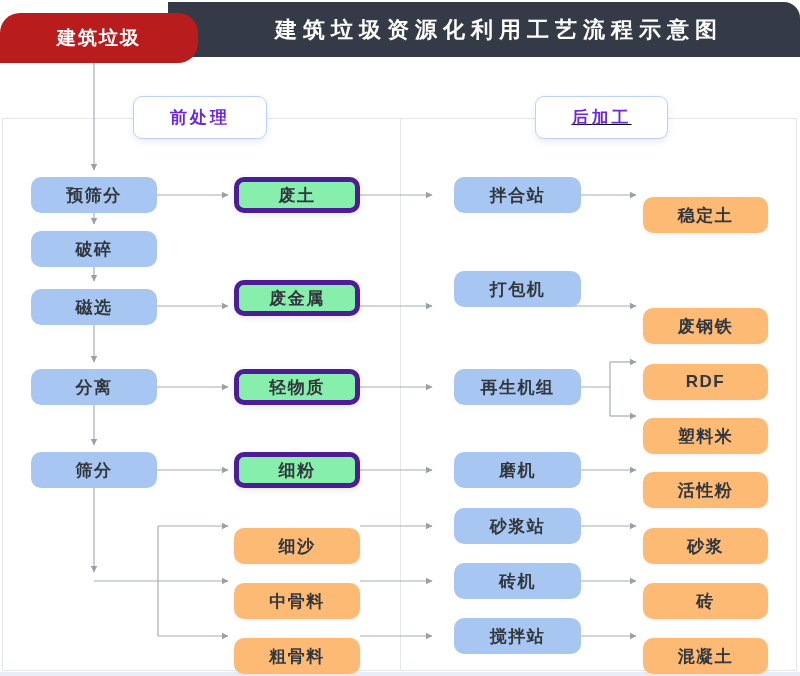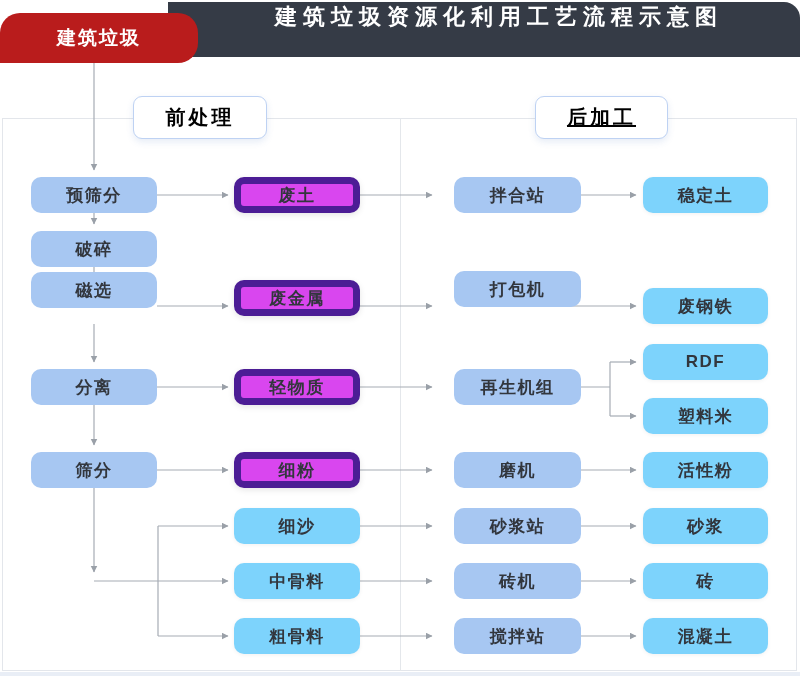--- a/index.html
+++ b/index.html
@@ -4,21 +4,21 @@
 <style>
   html,body{margin:0;padding:0;}
   body{
     width:800px;height:676px;position:relative;background:#ffffff;
     font-family:"Liberation Sans",sans-serif;overflow:hidden;
   }
   
   .header-bar{
     position:absolute;left:168px;top:2px;width:632px;height:55px;
     background:#353B46;border-radius:0 16px 0 0;
-    display:flex;justify-content:center;
+    display:flex;align-items:center;justify-content:center;
   }
   .header-title{
     color:#ffffff;font-size:22px;font-weight:bold;letter-spacing:6px;
     padding-left:30px;white-space:nowrap;
   }
   .header-tab{
     position:absolute;left:0;top:13px;width:198px;height:50px;
     background:#b91c1c;border-radius:20px 20px 20px 0;
     display:flex;align-items:center;justify-content:center;z-index:5;
   }
@@ -34,32 +34,32 @@
   .bottom-strip{
     position:absolute;left:0;top:672px;width:800px;height:4px;background:#E9EEF6;
   }
   
   .section-label{
     position:absolute;height:43px;background:#ffffff;
     border:1px solid #BED2F3;border-radius:9px;box-sizing:border-box;
     display:flex;align-items:center;justify-content:center;
     box-shadow:0 3px 7px rgba(80,120,190,0.14);z-index:6;
   }
-  .section-label span{color:#000000;font-size:20px;font-weight:bold;letter-spacing:3px;}
+  .section-label span{color:#6d28d9;font-size:17px;font-weight:bold;letter-spacing:3px;}
   .section-pre{left:133px;top:96px;width:134px;}
   .section-post{left:535px;top:96px;width:133px;text-decoration:underline;}
   
   .node{
     position:absolute;height:36px;border-radius:10px;box-sizing:border-box;
     display:flex;align-items:center;justify-content:center;
     font-size:17px;font-weight:bold;letter-spacing:1.5px;color:#32363D;z-index:4;
   }
   .node.process{background:#A7C7F2;}
-  .node.material{background:#d946ef;border:7px solid #4c1d95;box-shadow:0 2px 6px rgba(0,0,0,0.10);}
-  .node.product{background:#7dd3fc;box-shadow:0 1px 4px rgba(0,0,0,0.06);}
+  .node.material{background:#86efac;border:5px solid #4c1d95;box-shadow:0 2px 6px rgba(0,0,0,0.10);}
+  .node.product{background:#fdba74;box-shadow:0 1px 4px rgba(0,0,0,0.06);margin-top:20px;}
   
   .colA{left:31px;width:126px;}
   .colB{left:234px;width:126px;}
   .colC{left:438px;width:127px;margin-left:16px;}
   .colD{left:643px;width:125px;}
   
   .connectors{position:absolute;left:0;top:0;width:800px;height:676px;z-index:2;}
 </style>
 </head>
 <body>
@@ -127,21 +127,21 @@
     <path d="M360 581 H432" marker-end="url(#arr)"></path>
     <path d="M565 581 H636" marker-end="url(#arr)"></path>
 
     <path d="M360 636 H432" marker-end="url(#arr)"></path>
     <path d="M565 636 H636" marker-end="url(#arr)"></path>
   </g>
 </svg>
 
 <div class="node process colA" style="top:177px">预筛分</div>
 <div class="node process colA" style="top:231px">破碎</div>
-<div class="node process colA" style="top:272px">磁选</div>
+<div class="node process colA" style="top:289px">磁选</div>
 <div class="node process colA" style="top:369px">分离</div>
 <div class="node process colA" style="top:452px">筛分</div>
 
 <div class="node material colB" style="top:177px">废土</div>
 <div class="node material colB" style="top:280px">废金属</div>
 <div class="node material colB" style="top:369px">轻物质</div>
 <div class="node material colB" style="top:452px">细粉</div>
 <div class="node product  colB" style="top:508px">细沙</div>
 <div class="node product  colB" style="top:563px">中骨料</div>
 <div class="node product  colB" style="top:618px">粗骨料</div>

